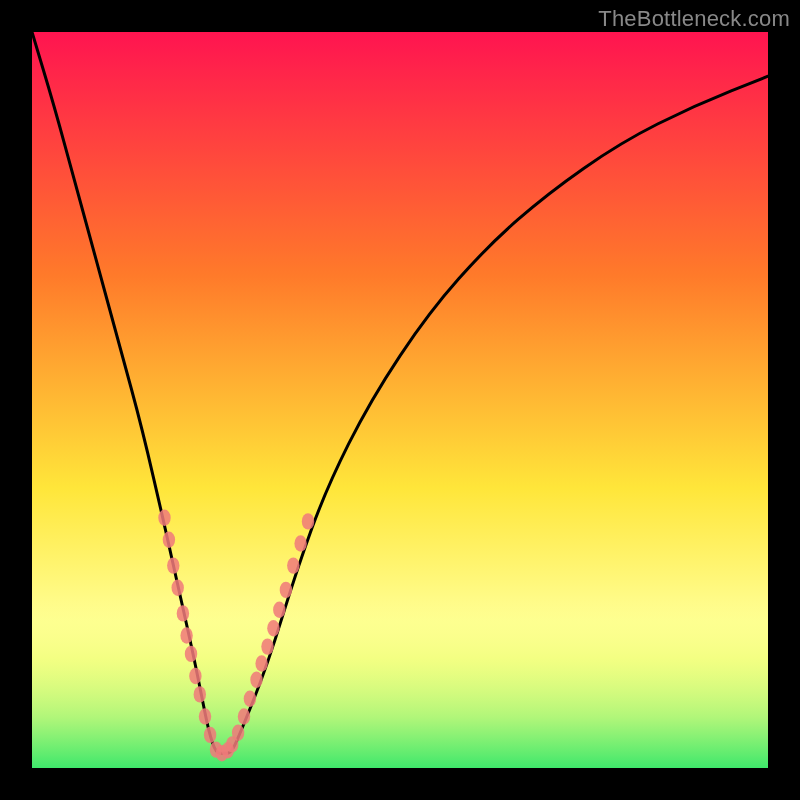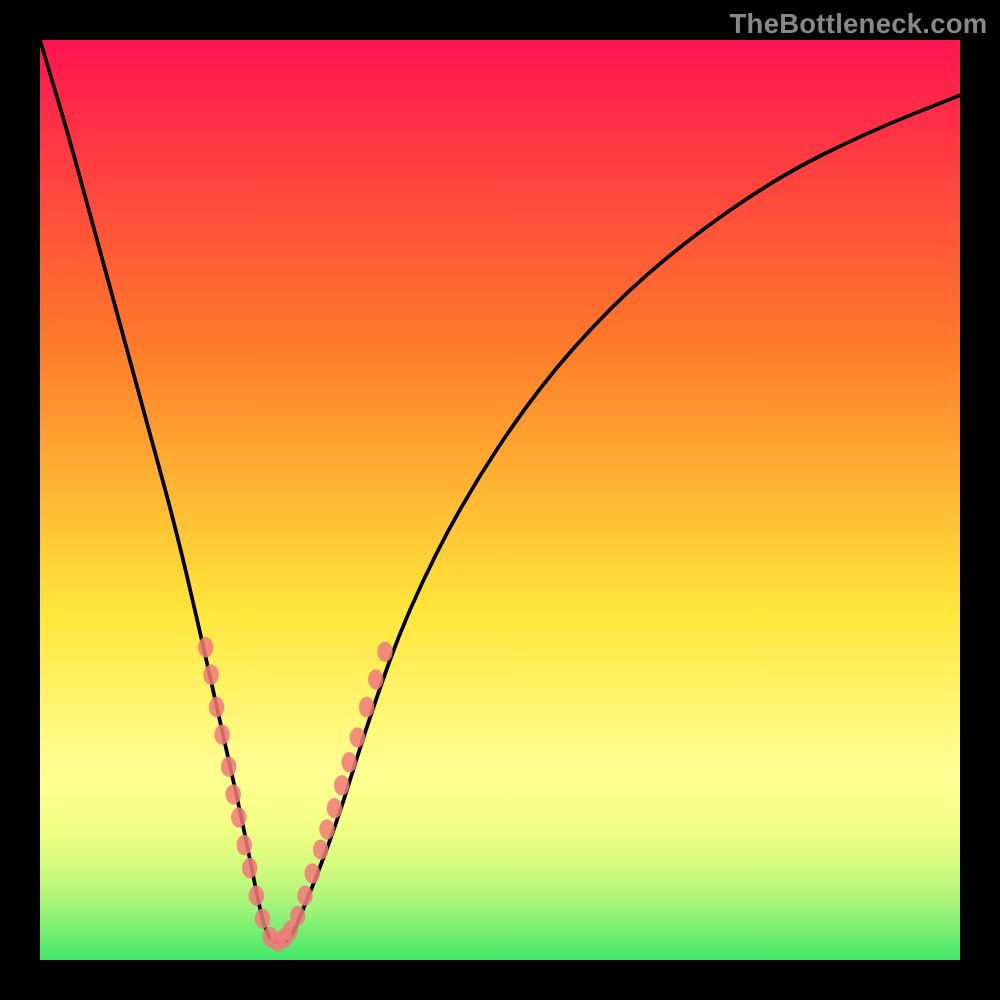--- a/index.html
+++ b/index.html
@@ -26,21 +26,21 @@
     width: 736px;
     height: 736px;
     overflow: hidden;
   }
   .watermark {
     position: absolute;
     top: 6px;
     right: 10px;
     color: #888;
     font-size: 22px;
-    font-weight: 700;
+    font-weight: 400;
     letter-spacing: 0.2px;
     user-select: none;
   }
   svg { display: block; }
   .highlight-band {
     fill: url(#hlGrad);
   }
   .curve {
     fill: none;
     stroke: #000;

